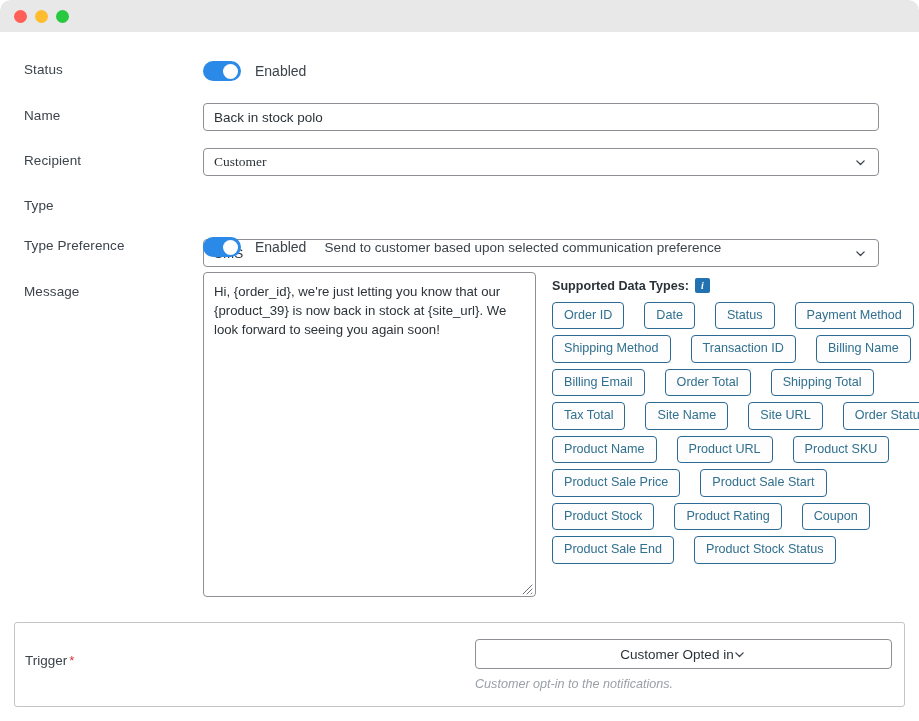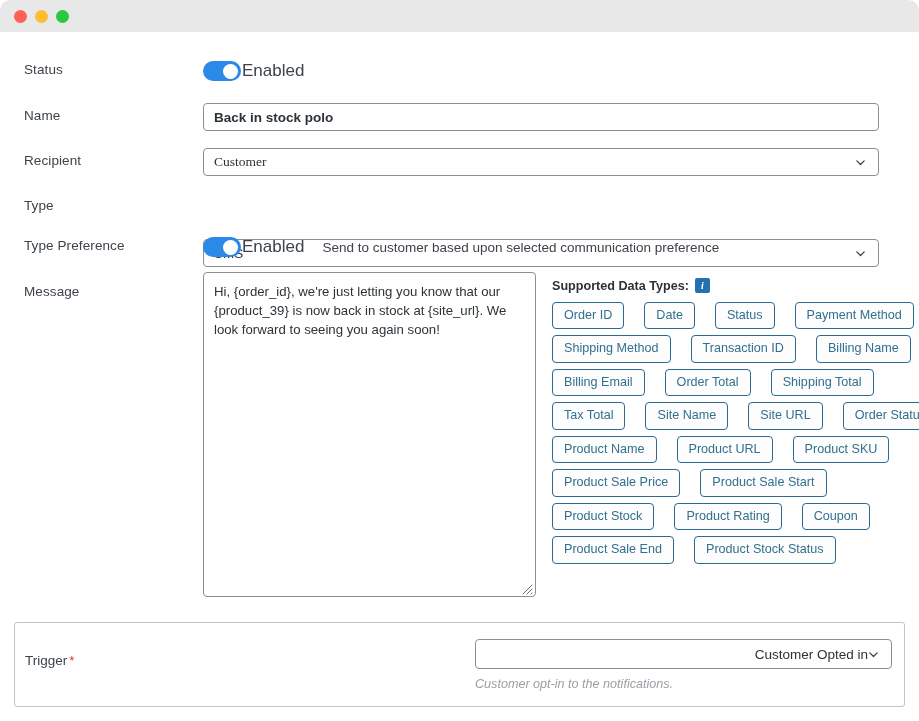--- a/index.html
+++ b/index.html
@@ -92,22 +92,22 @@
   .toggle .knob {
     position: absolute;
     top: 2.5px;
     left: 20px;
     width: 15px;
     height: 15px;
     border-radius: 50%;
     background: #ffffff;
   }
   .toggle-label {
-    margin-left: 1px;
-    font-size: 17px;
+    margin-left: 14px;
+    font-size: 14px;
     color: #3c434a;
     white-space: nowrap;
   }
   .toggle-hint {
     margin-left: 18px;
     font-size: 13.5px;
     color: #3c434a;
     white-space: nowrap;
   }
 
@@ -235,21 +235,21 @@
     width: 417px;
     height: 30px;
     border: 1px solid #8c8f94;
     border-radius: 4px;
     background: #ffffff;
     font-size: 13.5px;
     color: #2c3338;
     padding: 0 10px;
     display: flex;
     align-items: center;
-    justify-content: flex-end;
+    justify-content: center;
   }
   .trigger-help {
     position: absolute;
     left: 460px;
     top: 54px;
     font-size: 12.6px;
     font-style: italic;
     color: #9aa0a6;
   }
 </style>
@@ -271,21 +271,21 @@
       <div class="toggle-wrap" style="left:203px; top:-1px;">
         <div class="toggle">
             <span class="knob"></span>
           </div>
         <span class="toggle-label">Enabled</span>
       </div>
     </div>
 
     <div class="row" style="top:73px;">
       <span class="label" style="top:3px;">Name</span>
-      <div class="field" style="top:-2px;font-weight:bold;">Back in stock polo</div>
+      <div class="field" style="top:-2px;">Back in stock polo</div>
     </div>
 
     <div class="row" style="top:118px;">
       <span class="label" style="top:3px;">Recipient</span>
       <div class="field select-field" style="top:-2px;font-family:Liberation Serif, serif;">
         <span>Customer</span>
         <span class="chev">
           <svg viewBox="0 0 12 12" width="11" height="11">
               <path d="M2 4.2 L6 8.2 L10 4.2" fill="none" stroke="#3c434a" stroke-width="1.4" stroke-linecap="round" stroke-linejoin="round"></path>
             </svg>

